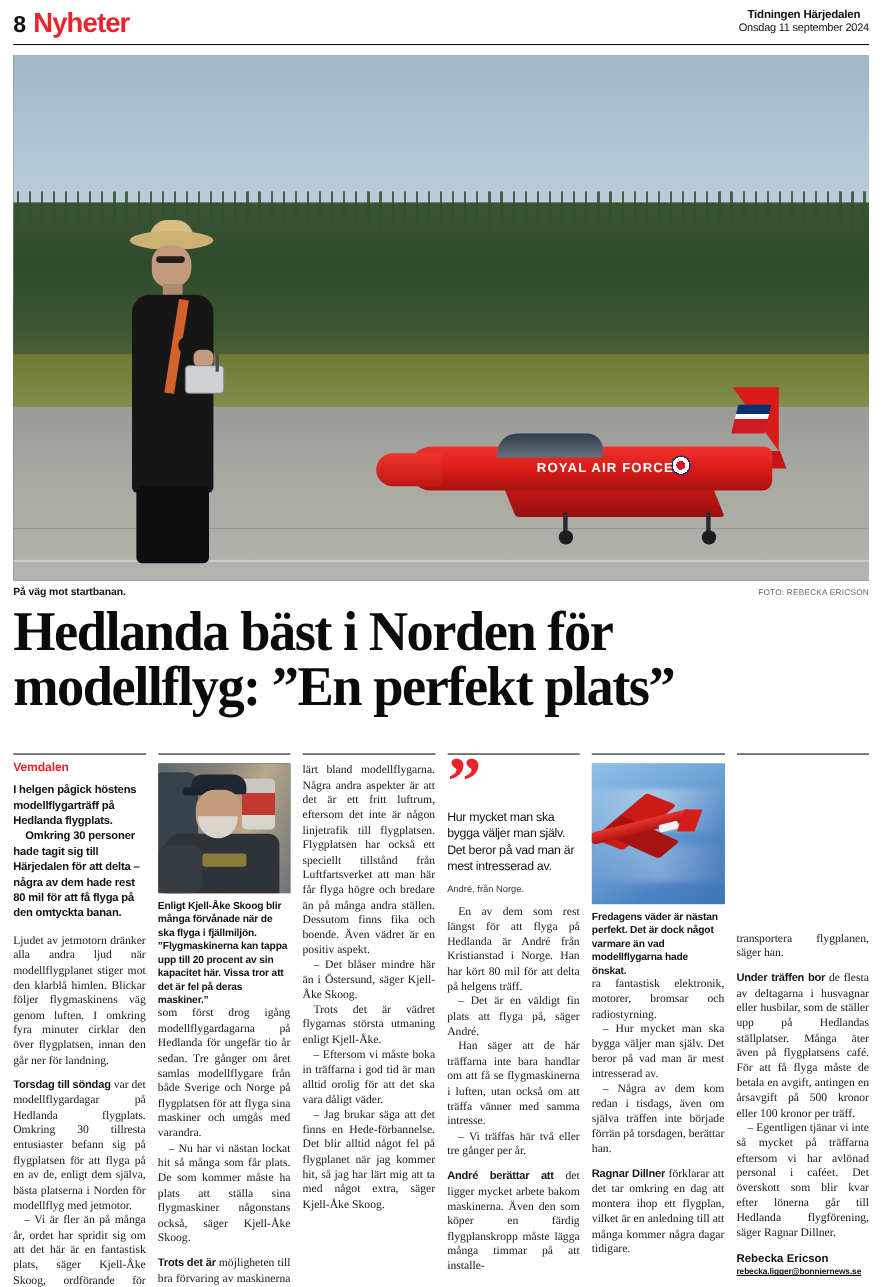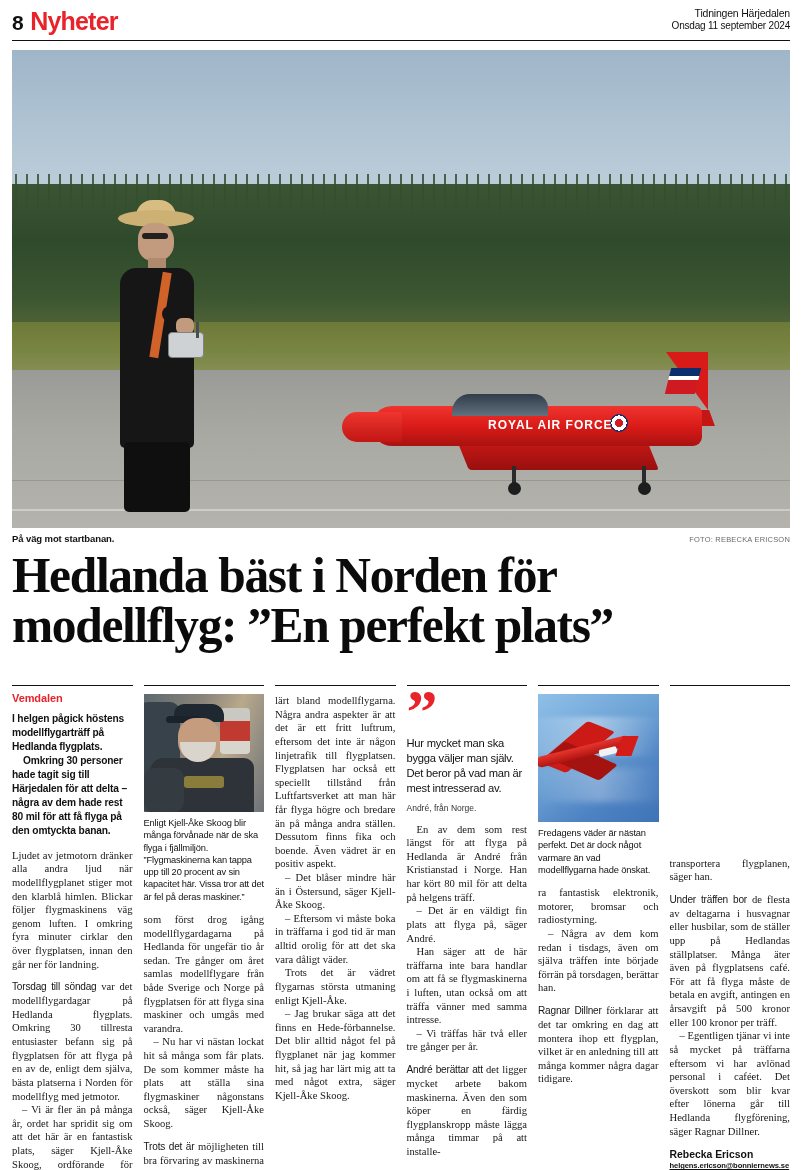--- a/index.html
+++ b/index.html
@@ -50,23 +50,24 @@
     color: #e8242a;
     letter-spacing: -0.8px;
   }
   .masthead-right {
     text-align: right;
     line-height: 1.25;
   }
   .paper-title {
     font-family: "Liberation Sans", sans-serif;
     font-size: 10.5px;
-    font-weight: 400;
+    font-weight: 700;
     color: #111;
     letter-spacing: -0.2px;
+    text-align: center;
   }
   .paper-date {
     font-family: "Liberation Sans", sans-serif;
     font-size: 10px;
     font-weight: 400;
     color: #111;
     letter-spacing: -0.2px;
   }
   .rule-top {
     border-top: 1.6px solid #111;
@@ -320,21 +321,21 @@
     color: #161616;
     margin: 0;
     text-align: justify;
     hyphens: auto;
     -webkit-hyphens: auto;
   }
   p.body.ind { text-indent: 10px; }
   p.body.gap { margin-top: 9px; }
   .bold-start {
     font-family: "Liberation Sans", sans-serif;
-    font-weight: 400;
+    font-weight: 700;
     font-size: 10.1px;
     letter-spacing: -0.2px;
   }
 
   
   .col-photo {
     width: 100%;
     height: 118px;
     overflow: hidden;
     position: relative;
@@ -378,25 +379,24 @@
     position: absolute; left: 40px; top: 82px; width: 40px; height: 12px;
     background: #9b8a3c; border-radius: 3px; opacity: .85;
   }
   .cp-arm {
     position: absolute; left: 0px; top: 74px; width: 40px; height: 44px;
     background: #343b41; border-radius: 10px;
   }
   .photo-caption {
     font-family: "Liberation Sans", sans-serif;
     font-size: 9.3px;
-    font-weight: 400;
+    font-weight: 700;
     line-height: 1.32;
     color: #111;
     letter-spacing: -0.15px;
-    margin-bottom: 10px;
   }
 
   
   .quote-wrap { margin-bottom: 10px; }
   .quote-mark {
     font-family: "Liberation Serif", serif;
     font-size: 62px;
     font-weight: 700;
     color: #e8242a;
     line-height: 0.55;
@@ -588,22 +588,22 @@
       <div class="photo-caption">Enligt Kjell-Åke Skoog blir många förvånade när de ska flyga i fjällmiljön. ”Flygmaskinerna kan tappa upp till 20 procent av sin kapacitet här. Vissa tror att det är fel på deras maskiner.”</div>
       <p class="body">som först drog igång modellflygardagarna på Hedlanda för ungefär tio år sedan. Tre gånger om året samlas modellflygare från både Sverige och Norge på flygplatsen för att flyga sina maskiner och umgås med varandra.</p>
       <p class="body ind">– Nu har vi nästan lockat hit så många som får plats. De som kommer måste ha plats att ställa sina flygmaskiner någonstans också, säger Kjell-Åke Skoog.</p>
       <p class="body gap"><span class="bold-start">Trots det är</span><span> möjligheten till bra förvaring av maskinerna en av aspekterna som gör Hedlanda popu-</span></p>
     </div>
 
     <div class="col">
       <div class="col-rule"></div>
       <p class="body">lärt bland modellflygarna. Några andra aspekter är att det är ett fritt luftrum, eftersom det inte är någon linjetrafik till flygplatsen. Flygplatsen har också ett speciellt tillstånd från Luftfartsverket att man här får flyga högre och bredare än på många andra ställen. Dessutom finns fika och boende. Även vädret är en positiv aspekt.</p>
       <p class="body ind">– Det blåser mindre här än i Östersund, säger Kjell-Åke Skoog.</p>
+      <p class="body ind">Trots det är vädret flygarnas största utmaning enligt Kjell-Åke.</p>
       <p class="body ind">– Eftersom vi måste boka in träffarna i god tid är man alltid orolig för att det ska vara dåligt väder.</p>
-      <p class="body ind">Trots det är vädret flygarnas största utmaning enligt Kjell-Åke.</p>
       <p class="body ind">– Jag brukar säga att det finns en Hede-förbannelse. Det blir alltid något fel på flygplanet när jag kommer hit, så jag har lärt mig att ta med något extra, säger Kjell-Åke Skoog.</p>
     </div>
 
     <div class="col">
       <div class="col-rule"></div>
       <div class="quote-wrap">
         <div class="quote-mark">”</div>
         <div class="quote-text">Hur mycket man ska bygga väljer man själv. Det beror på vad man är mest intresserad av.</div>
         <div class="quote-attr">André, från Norge.</div>
       </div>
@@ -623,30 +623,31 @@
         <div class="sky-jet">
           <div class="sky-jet-wing"></div>
           <div class="sky-jet-wing2"></div>
           <div class="sky-jet-body"></div>
           <div class="sky-jet-white"></div>
           <div class="sky-jet-tail"></div>
         </div>
       </div>
       <div class="photo-caption">Fredagens väder är nästan perfekt. Det är dock något varmare än vad modellflygarna hade önskat.</div>
       <p class="body">ra fantastisk elektronik, motorer, bromsar och radiostyrning.</p>
+      <p class="body ind">– Hur mycket man ska bygga väljer man själv. Det beror på vad man är mest intresserad av.</p>
       <p class="body ind">– Några av dem kom redan i tisdags, även om själva träffen inte började förrän på torsdagen, berättar han.</p>
       <p class="body gap"><span class="bold-start">Ragnar Dillner</span><span> förklarar att det tar omkring en dag att montera ihop ett flygplan, vilket är en anledning till att många kommer några dagar tidigare.</span></p>
 
     </div>
 
     <div class="col">
       <div class="col-rule"></div>
       <div style="height:128px"></div>
       <div class="photo-caption">&nbsp;<br>&nbsp;</div>
       <p class="body">transportera flygplanen, säger han.</p>
       <p class="body gap"><span class="bold-start">Under träffen bor</span><span> de flesta av deltagarna i husvagnar eller husbilar, som de ställer upp på Hedlandas ställplatser. Många äter även på flygplatsens café. För att få flyga måste de betala en avgift, antingen en årsavgift på 500 kronor eller 100 kronor per träff.</span></p>
       <p class="body ind">– Egentligen tjänar vi inte så mycket på träffarna eftersom vi har avlönad personal i caféet. Det överskott som blir kvar efter lönerna går till Hedlanda flygförening, säger Ragnar Dillner.</p>
       <div class="byline">Rebecka Ericson</div>
-      <div class="byline-mail">helgens.ericson@bonniernews.se</div>
+      <div class="byline-mail">rebecka.ligger@bonniernews.se</div>
     </div>
 
   </div>
 </div>
 
 </body></html>

